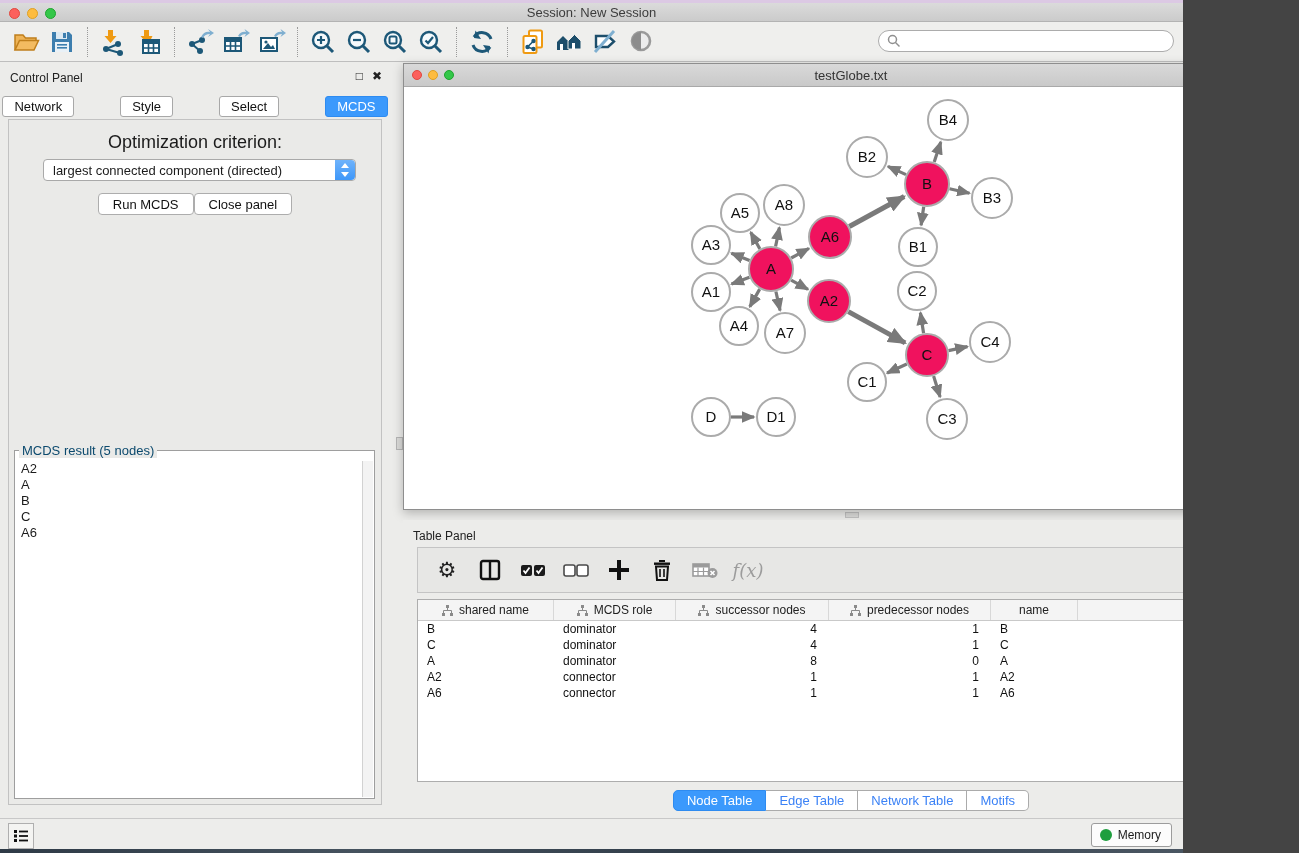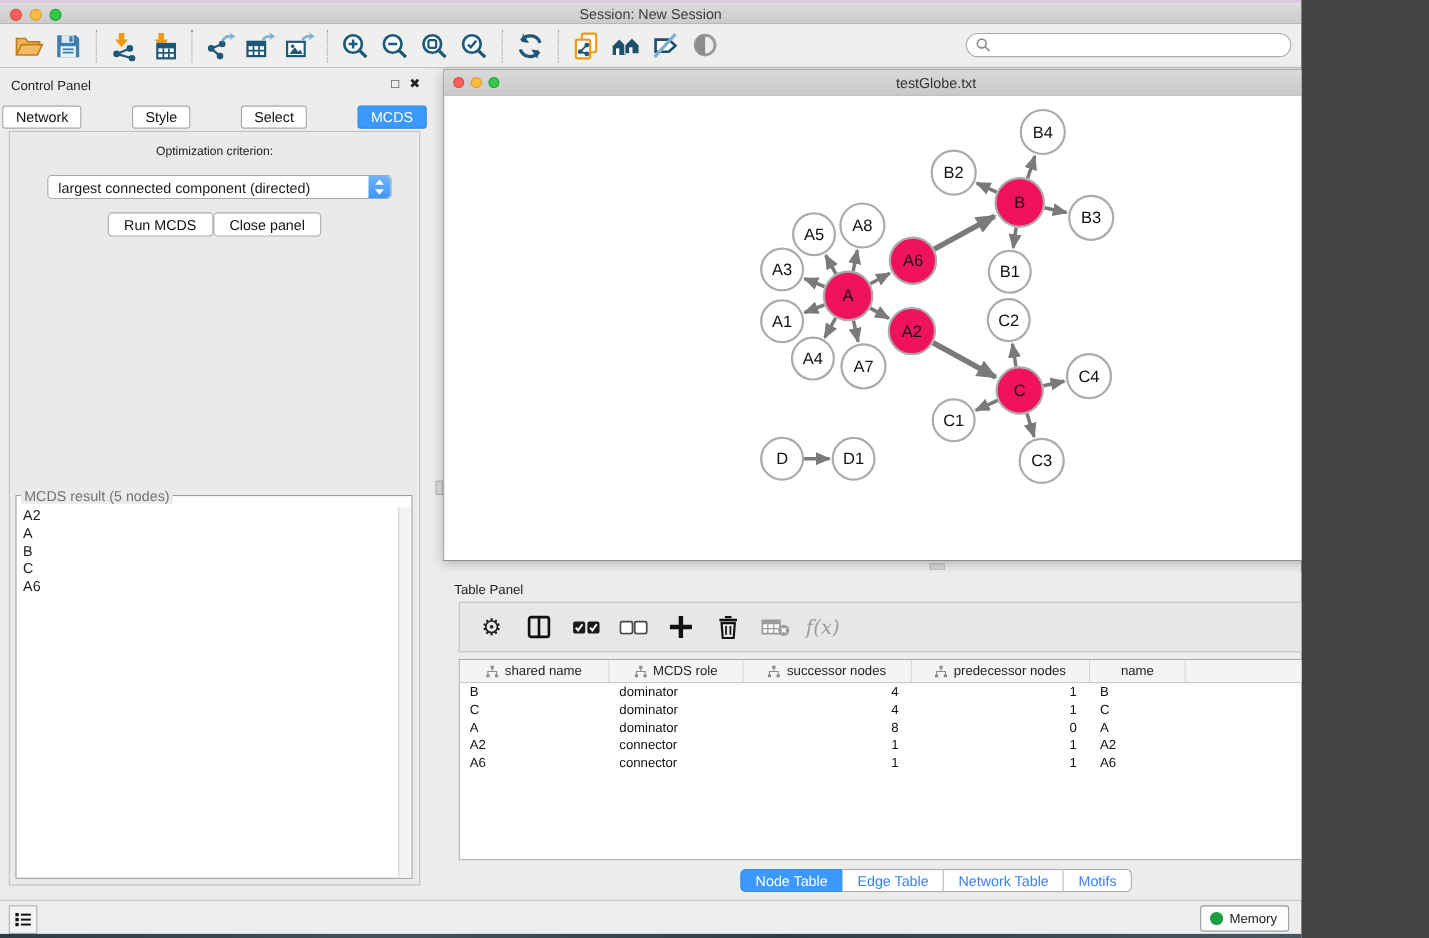--- a/index.html
+++ b/index.html
@@ -43,21 +43,21 @@
   .cp-tabs { position:absolute; left:0; right:0; top:34px; display:flex; justify-content:center;gap:44px; }
   .tab {
     font-size:13px; padding:2px 11px; background:#fff; border:1px solid #A8A8A8;
     border-radius:3px; margin:0 1px; color:#111; cursor:pointer;
   }
   .tab.selected { background:#3B99FC; border-color:#2E8BF0; color:#fff; }
   .cp-body {
     position:absolute; left:8px; right:8px; top:57px; bottom:13px;
     background:#EAEAE8; border:1px solid #C2C2C2;
   }
-  .opt-label { position:absolute; left:0; right:0; top:12px; text-align:center; font-size:11px; }
+  .opt-label { position:absolute; left:0; right:0; top:12px; text-align:center; font-size:18px; }
   .criterion {
     position:absolute; left:34px; top:39px; width:313px; height:22px;
     background:#fff; border:1px solid #A9A9A9; border-radius:4px;
     font-size:13px; display:flex; align-items:center; padding-left:9px; cursor:pointer;
   }
   .criterion .stepper {
     position:absolute; right:0; top:0; bottom:0; width:20px;
     background:linear-gradient(#6FB3FB,#3E97F9); border-radius:0 4px 4px 0;
     display:flex; flex-direction:column; align-items:center; justify-content:center; gap:2px;
   }
@@ -65,21 +65,21 @@
   .push-btn {
     font-size:13px; height:22px; padding:0 14px; background:#fff;
     border:1px solid #ADADAD; border-radius:4px; color:#111; cursor:pointer;
     display:flex; align-items:center;
   }
   .result-box {
     position:absolute; left:5px; right:6px; top:330px; bottom:5px;
     border:1px solid #9E9E9E; background:#fff;
   }
   .result-legend {
-    position:absolute; left:4px; top:-8px; background:#EAEAE8; padding:0 3px; font-size:13px; color:#737373;
+    position:absolute; left:4px; top:-8px; background:#EAEAE8; padding:0 3px; font-size:13px; color:#0c4a6e;
   }
   .result-list { position:absolute; left:1px; right:13px; top:10px; bottom:1px; overflow:hidden; }
   .result-item { font-size:13px; line-height:16px; padding-left:5px; }
   .result-scroll { position:absolute; right:1px; top:10px; bottom:1px; width:11px; background:#F3F3F3; border-left:1px solid #D2D2D2; }
   .v-divider { position:absolute; left:396px; top:437px; width:7px; height:13px; background:#DADAD8; border:1px solid #B5B5B5; }
   .h-divider { position:absolute; left:845px; top:512px; width:14px; height:6px; background:#DADAD8; border:1px solid #C0C0C0; }
   
   .net-window {
     position:absolute; left:403px; top:63px; width:896px; height:447px;
     background:#fff; border:1px solid #8E8E8E; box-shadow:0 3px 10px rgba(0,0,0,0.25);

